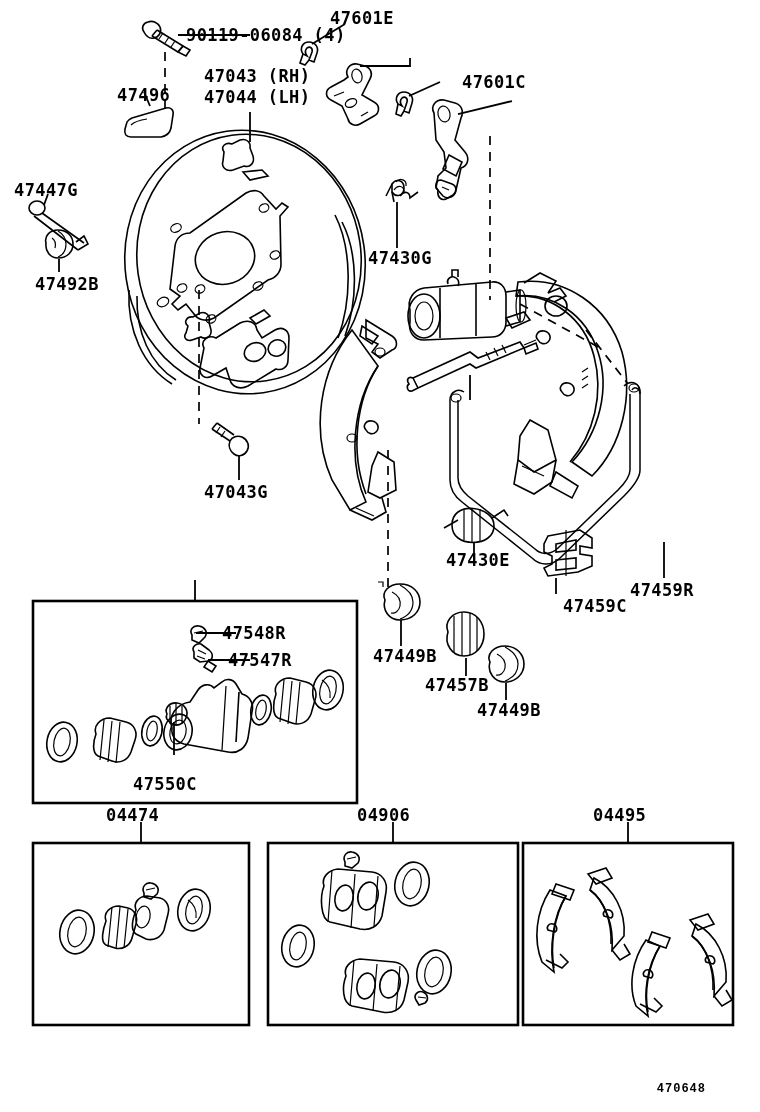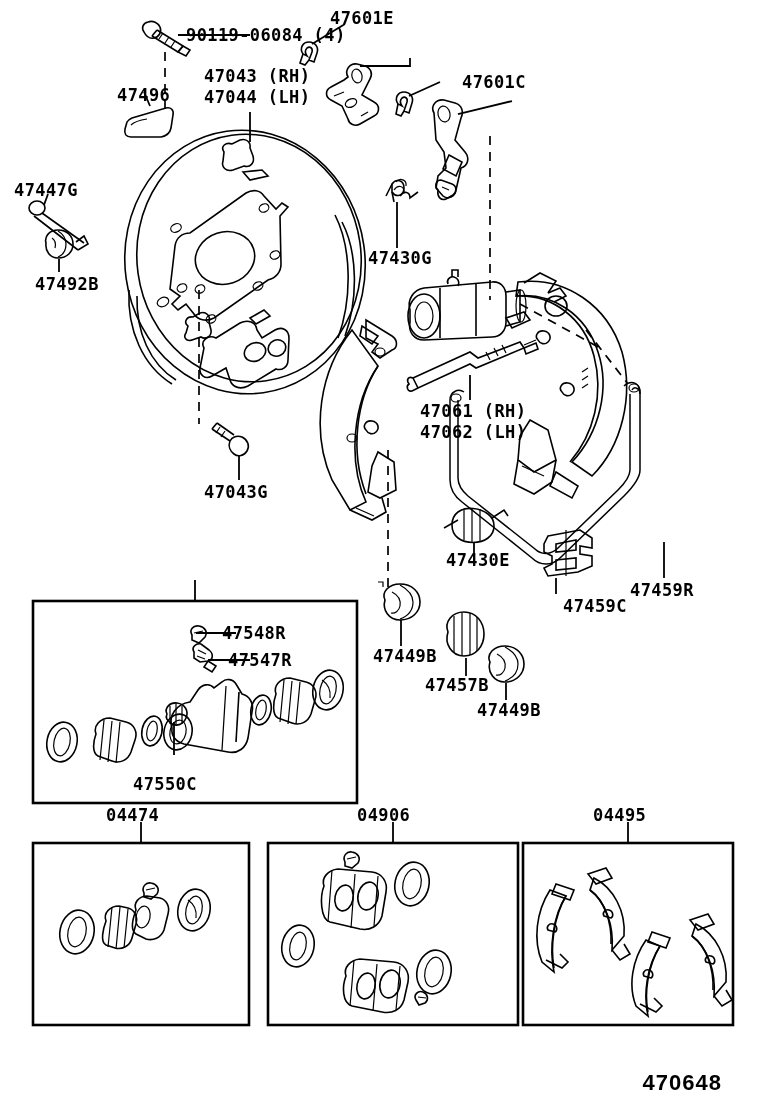--- a/index.html
+++ b/index.html
@@ -15,23 +15,23 @@
     font-weight:bold;
     font-size:17px;
     line-height:20px;
     letter-spacing:0.4px;
     white-space:pre;
     color:#000;
   }
   .lbl.two{line-height:21px;}
   .fig{
     position:absolute;
-    right:38px;bottom:16px;
-    font-family:Liberation Sans, sans-serif;
-    font-weight:bold;font-size:22px;letter-spacing:1px;
+    right:54px;bottom:16px;
+    font-family:Liberation Mono, monospace;
+    font-weight:bold;font-size:12px;letter-spacing:1px;
   }
   svg{position:absolute;left:0;top:0;}
   .ln{fill:none;stroke:#000;stroke-width:1.6;}
   .ln2{fill:none;stroke:#000;stroke-width:1.5;}
   .thin{fill:none;stroke:#000;stroke-width:1.2;}
   .lead{fill:none;stroke:#000;stroke-width:1.8;}
   .dash{fill:none;stroke:#000;stroke-width:1.7;stroke-dasharray:9 7;}
   .box{fill:none;stroke:#000;stroke-width:2.6;}
 </style>
 </head>
@@ -391,22 +391,20 @@
 
 <div class="lbl" style="left:186px;top:25px;">90119-06084 (4)</div>
 <div class="lbl" style="left:330px;top:8px;">47601E</div>
 <div class="lbl" style="left:462px;top:72px;">47601C</div>
 <div class="lbl" style="left:117px;top:85px;">47496</div>
 <div class="lbl two" style="left:204px;top:66px;">47043 (RH)
 47044 (LH)</div>
 <div class="lbl" style="left:14px;top:164px;margin-top:16px;">47447G</div>
 <div class="lbl" style="left:35px;top:274px;">47492B</div>
 <div class="lbl" style="left:368px;top:248px;">47430G</div>
-<div class="lbl two" style="left:420px;top:401px;">47061 (RH)
-47062 (LH)</div>
 <div class="lbl" style="left:204px;top:482px;">47043G</div>
 <div class="lbl" style="left:446px;top:550px;">47430E</div>
 <div class="lbl" style="left:523px;top:596px;margin-left:40px;">47459C</div>
 <div class="lbl" style="left:630px;top:580px;">47459R</div>
 <div class="lbl" style="left:222px;top:623px;">47548R</div>
 <div class="lbl" style="left:228px;top:650px;">47547R</div>
 <div class="lbl" style="left:133px;top:774px;">47550C</div>
 <div class="lbl" style="left:373px;top:646px;">47449B</div>
 <div class="lbl" style="left:425px;top:675px;">47457B</div>
 <div class="lbl" style="left:477px;top:700px;">47449B</div>

